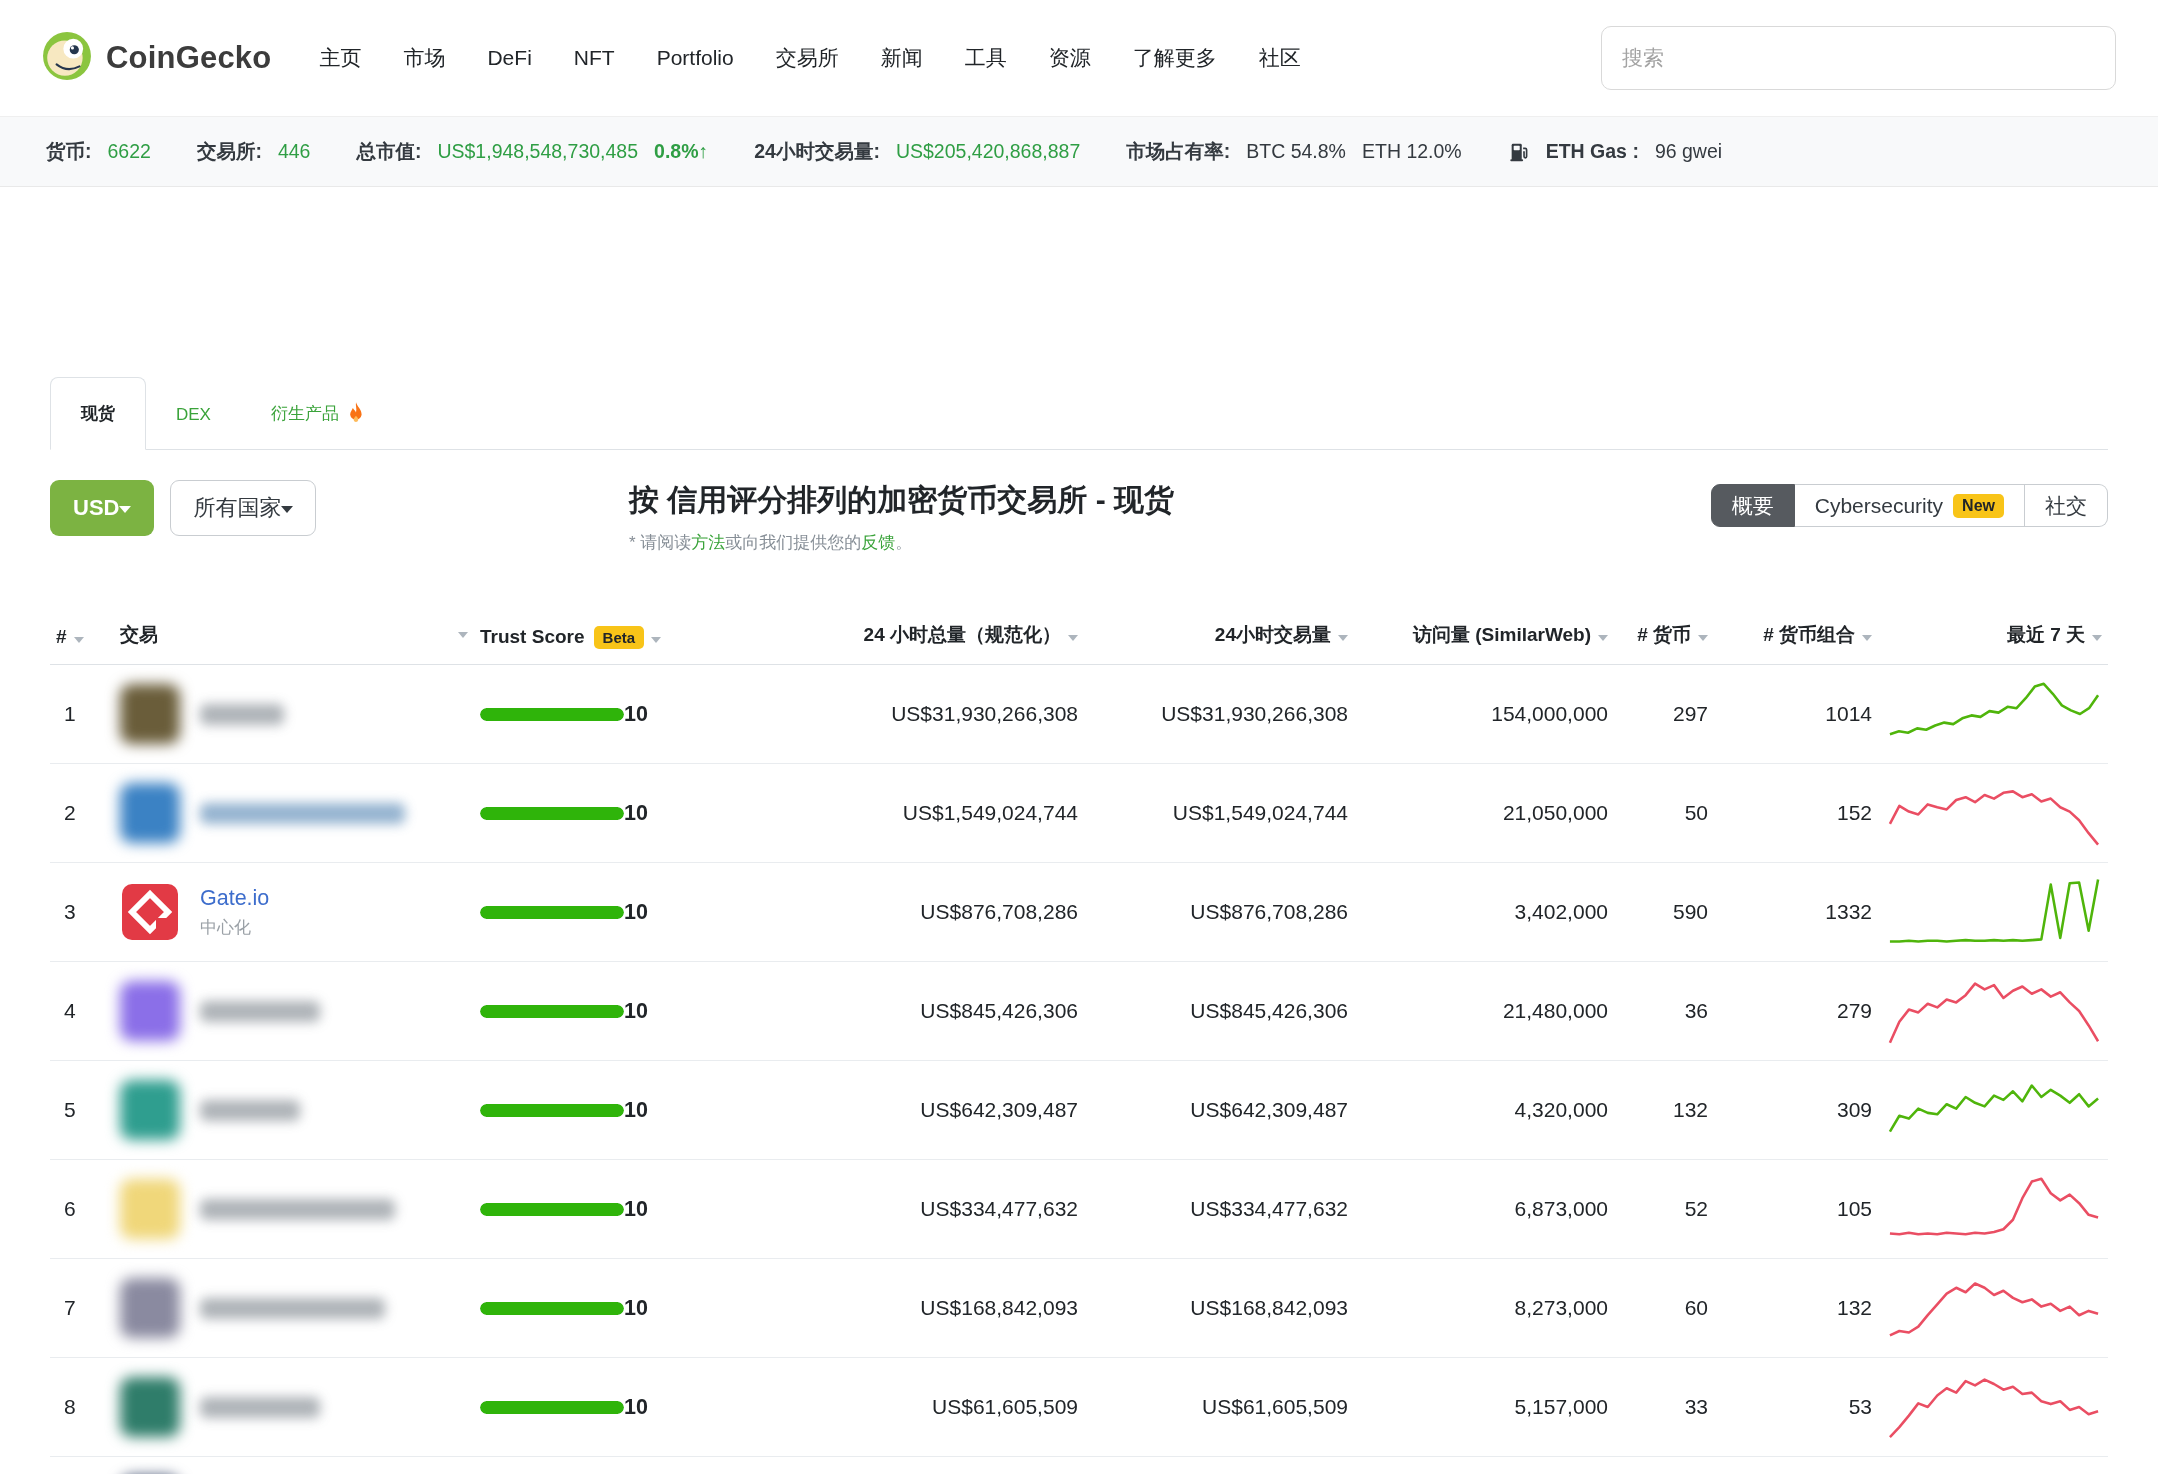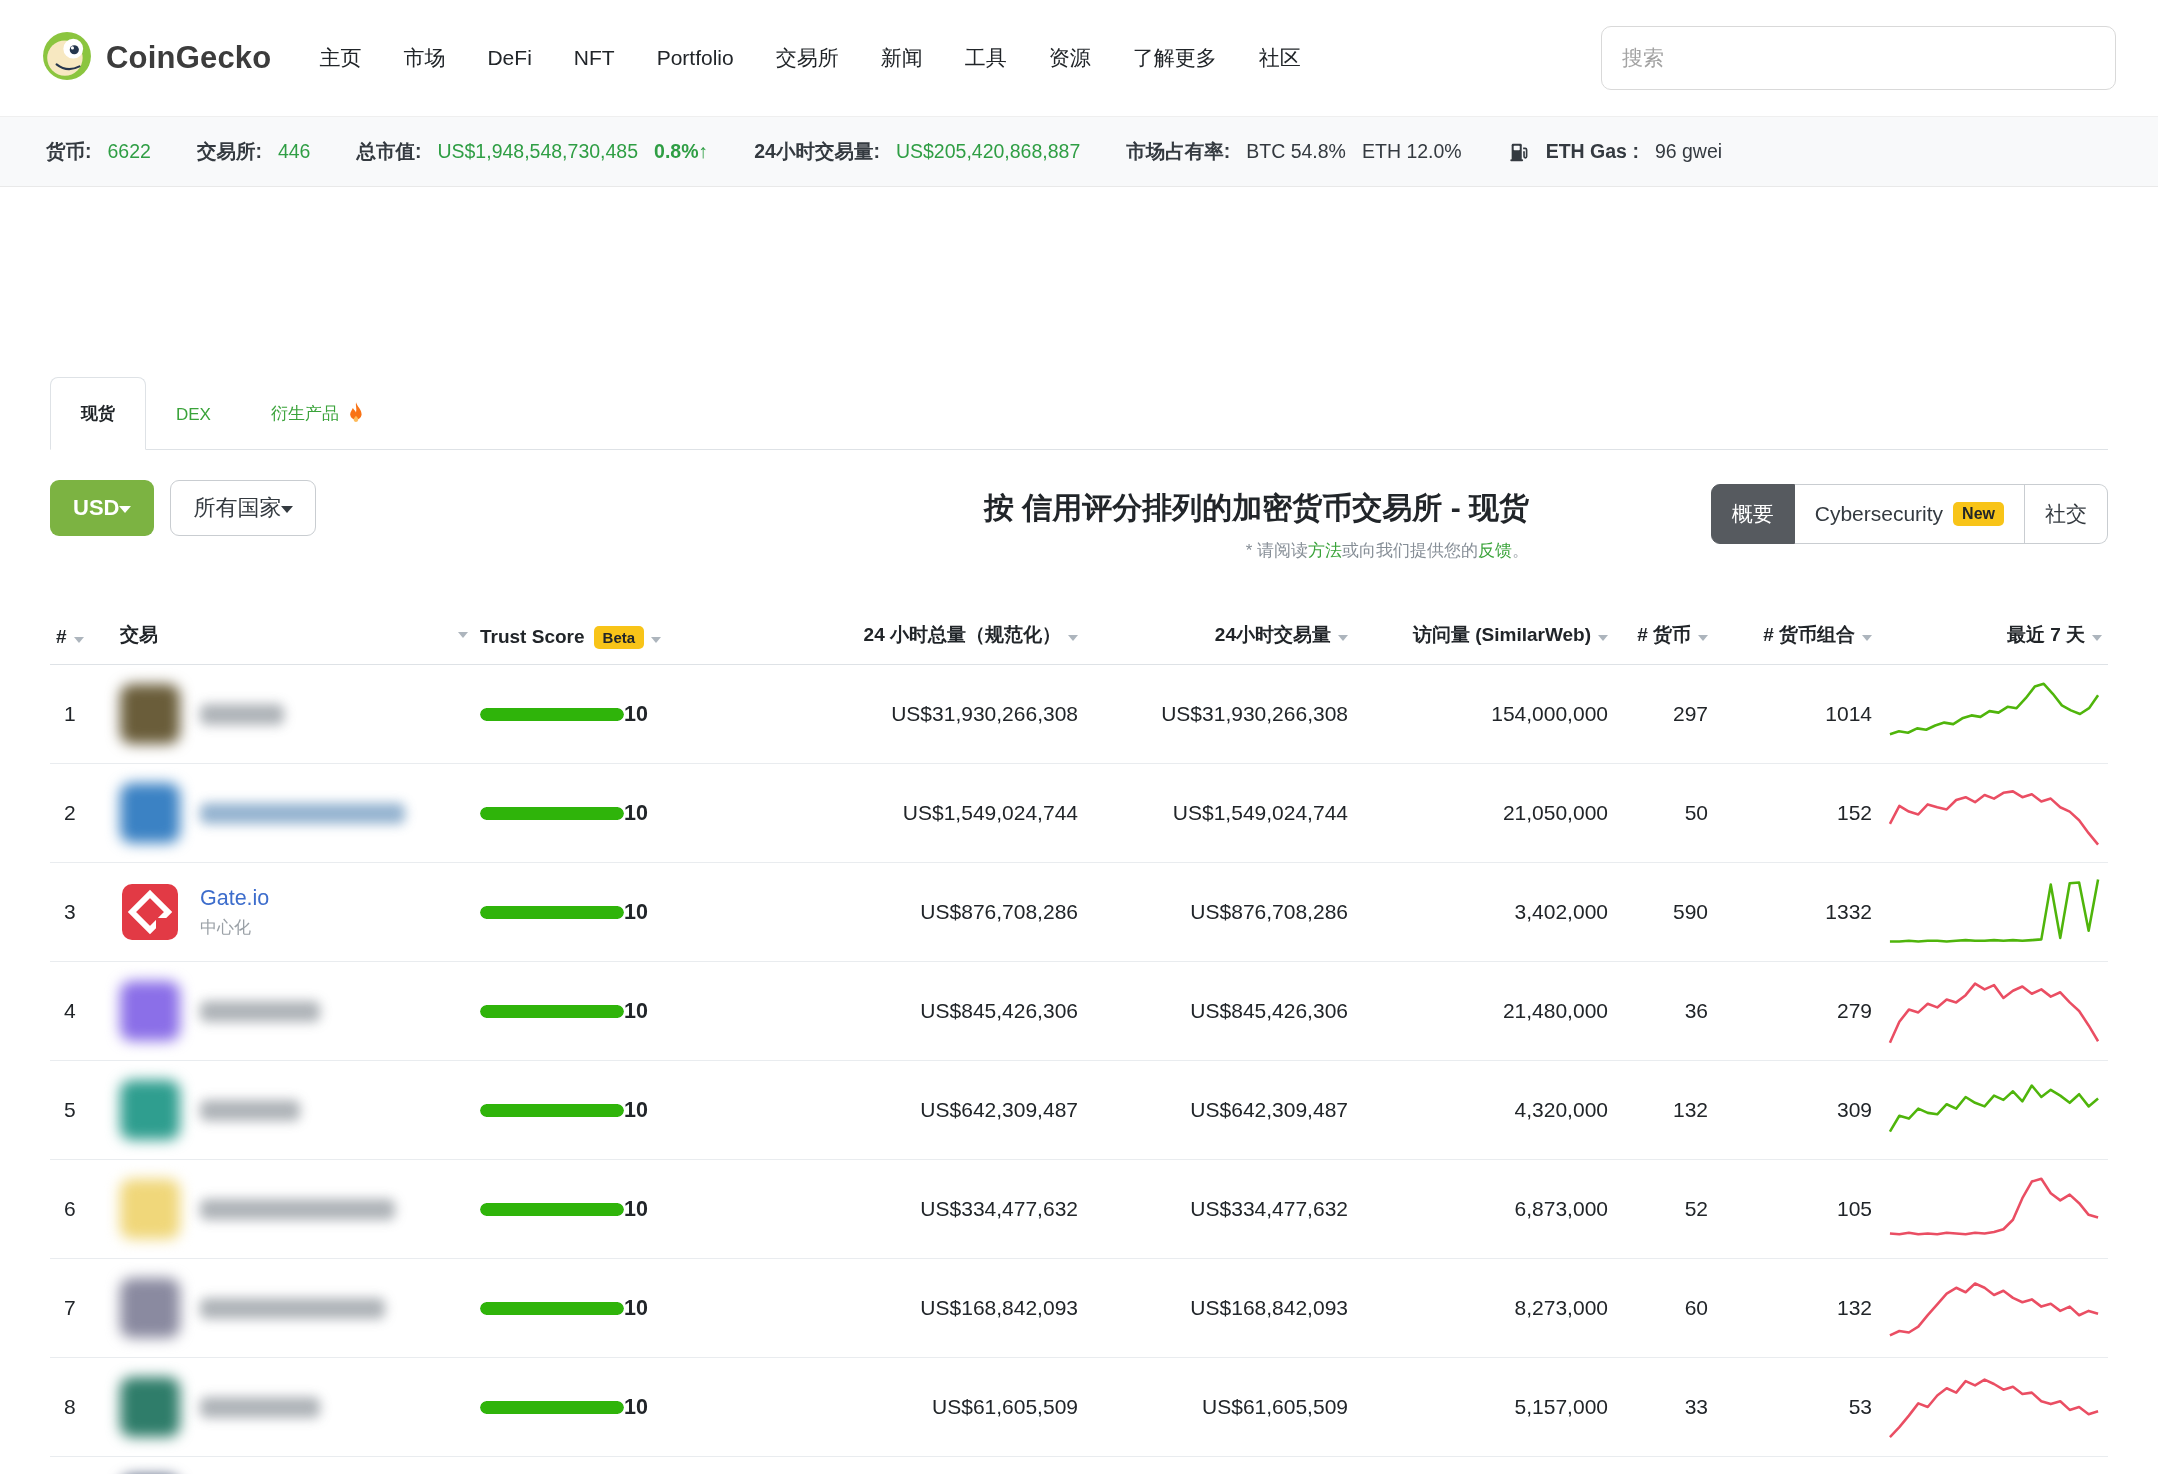--- a/index.html
+++ b/index.html
@@ -39,26 +39,26 @@
   .flame { width:18px; height:23px; display:inline-block; }
 
   .controls-row { position:relative; margin-top:30px; height:96px; }
   .controls-left { display:flex; gap:16px; align-items:flex-start; }
   .btn { height:56px; border-radius:9px; font-size:22px; display:inline-flex; align-items:center;
     padding:0 22px; cursor:pointer; border:1px solid transparent; white-space:nowrap; }
   .btn-usd { background:#7cb342; color:#fff; font-weight:600; }
   .btn-country { background:#fff; border-color:#c9cdd1; color:#343a40; }
   .caret-down { width:0; height:0; border-left:6px solid transparent; border-right:6px solid transparent;
     border-top:7px solid currentColor; display:inline-block; margin-top:3px; }
-  .center-title { position:absolute; left:50%; top:8px; transform:translateX(-50%); text-align:right; width:900px; }
+  .center-title { position:absolute; left:50%; top:0; transform:translateX(-50%); text-align:left; width:900px; }
   .page-title { font-size:30px; font-weight:700; color:#212529; }
   .page-subtitle { margin-top:10px; font-size:17px; color:#868e96; }
   .page-subtitle .g-link { color:#3aa33a; cursor:pointer; }
   .controls-right { position:absolute; right:0; top:4px; display:flex; }
-  .seg-btn { height:60px; display:inline-flex; align-items:center; gap:10px; padding:0 20px;
+  .seg-btn { height:43px; display:inline-flex; align-items:center; gap:10px; padding:0 20px;
     border:1px solid #c9cdd1; background:#fff; font-size:21px; color:#343a40; cursor:pointer; }
   .seg-btn:first-child { border-radius:9px 0 0 9px; }
   .seg-btn:last-child { border-radius:0 9px 9px 0; border-left:none; }
   .seg-btn.mid { border-left:none; }
   .seg-btn.active { background:#565a5f; border-color:#565a5f; color:#fff; }
   .badge-new { background:#f8c418; color:#212529; font-size:16px; font-weight:700;
     padding:3px 9px; border-radius:5px; }
 
   
   table.exchange-table { width:100%; border-collapse:collapse; table-layout:fixed; margin-top:46px; }

